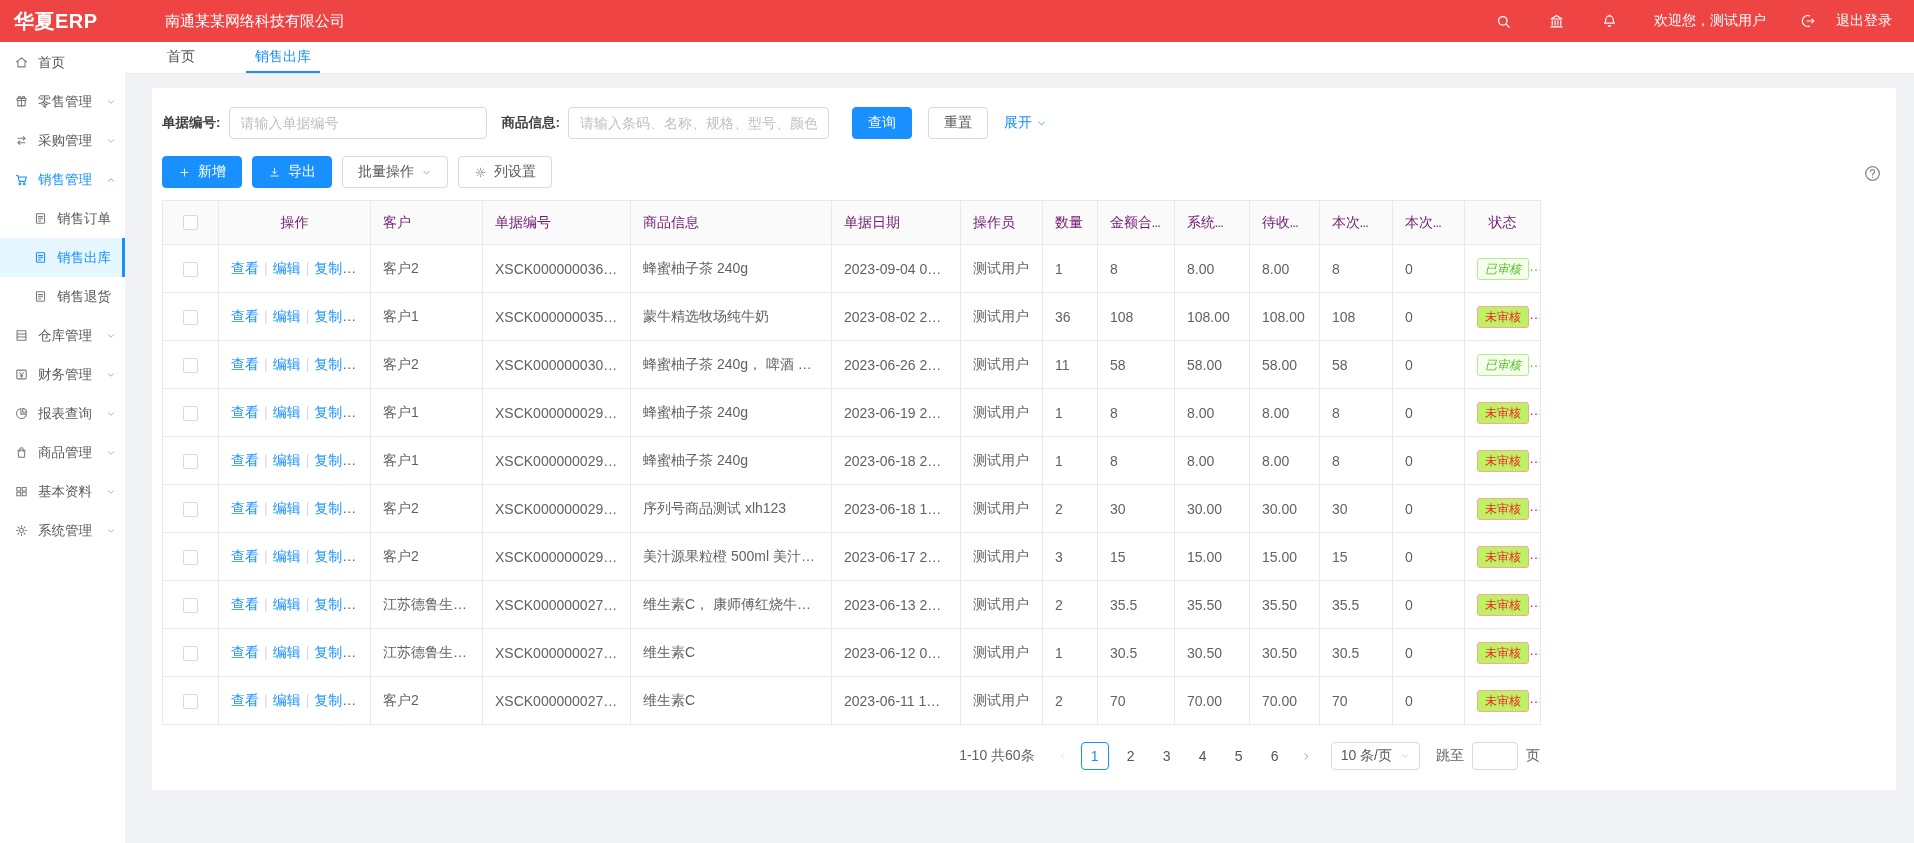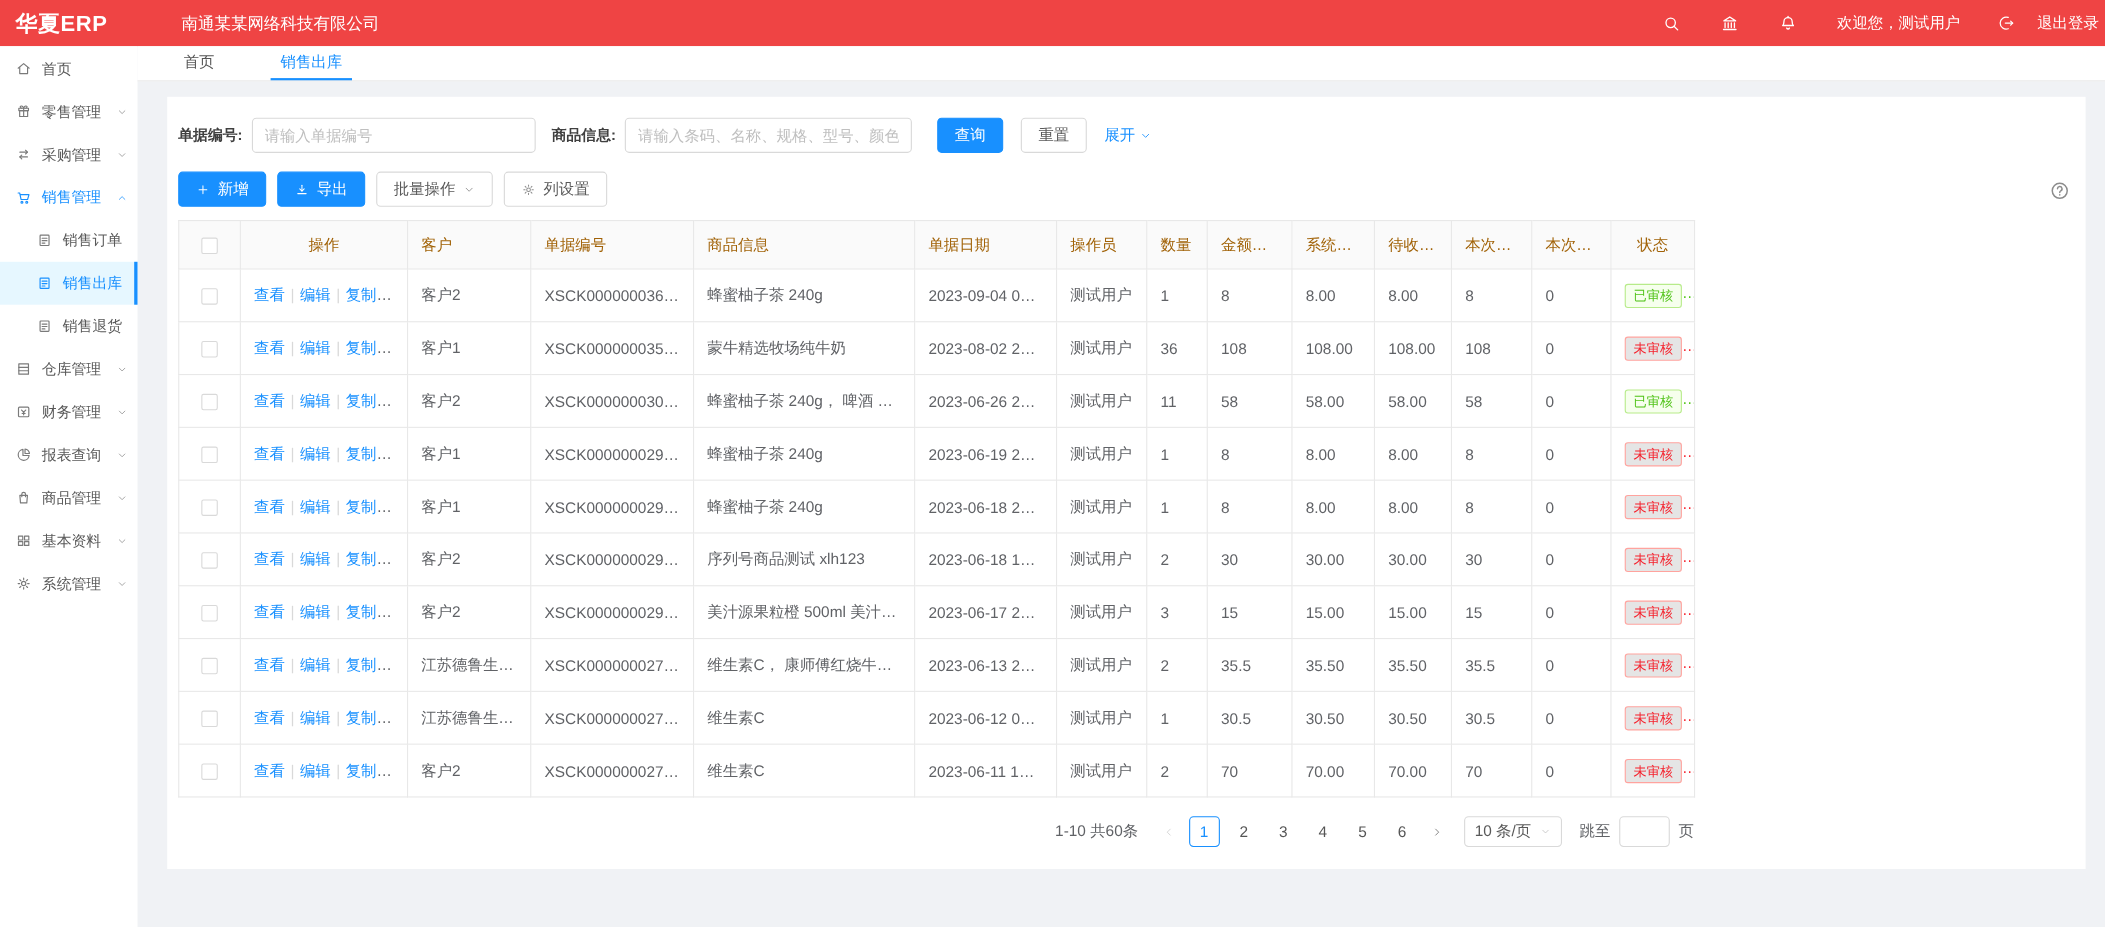--- a/index.html
+++ b/index.html
@@ -6,21 +6,21 @@
   html, body { width: 1914px; height: 843px; overflow: hidden; }
   body { font-family: "Liberation Sans", "DejaVu Sans", sans-serif; background: #f0f2f5; font-size: 14px; color: #595959; }
 
   .icn { display: inline-flex; width: 15px; height: 15px; flex-shrink: 0; }
   .icn svg { width: 100%; height: 100%; display: block; }
 
   
   .topbar { height: 42px; background: #ef4444; display: flex; align-items: center; color: #fff; }
   .logo { width: 125px; padding-left: 14px; font-size: 20px; font-weight: bold; letter-spacing: .5px; flex-shrink: 0; }
   .company { font-size: 15px; margin-left: 40px; white-space: nowrap; }
-  .topbar-right { margin-left: auto; display: flex; align-items: center; padding-right: 6px; }
+  .topbar-right { margin-left: auto; display: flex; align-items: center; padding-right: 22px; }
   .tb-icon { width: 17px; height: 17px; margin-left: 36px; cursor: pointer; }
   .welcome { margin-left: 36px; white-space: nowrap; }
   .logout { margin-left: 34px; display: flex; align-items: center; gap: 20px; cursor: pointer; white-space: nowrap; }
   .logout .icn { width: 16px; height: 16px; }
 
   
   .layout { display: flex; height: 801px; }
   .sidebar { width: 125px; background: #fff; flex-shrink: 0; padding-top: 1px; }
   .menu-item { height: 39px; display: flex; align-items: center; padding: 0 9px 0 14px; font-size: 13.5px; color: #595959; cursor: pointer; position: relative; }
   .menu-item .mi-icon { margin-right: 9px; color: #7a7a7a; }
@@ -58,29 +58,29 @@
 
   
   .toolbar { display: flex; align-items: center; margin: 4px 0 12px 0; }
   .toolbar .btn { margin-right: 10px; }
   .btn-batch .icn, .btn-cols .icn { color: #8c8c8c; }
   .help-circle { position: absolute; top: 76px; right: 14px; width: 19px; height: 19px; color: #8c8c8c; cursor: pointer; }
 
   
   table.tbl { border-collapse: collapse; table-layout: fixed; width: 1378px; }
   .tbl th, .tbl td { border: 1px solid #e8e8e8; padding: 0 12px; text-align: left; white-space: nowrap; overflow: hidden; text-overflow: ellipsis; font-weight: normal; }
-  .tbl th { height: 44px; background: #fafafa; color: #a16207; }
+  .tbl th { height: 44px; background: #fafafa; color: #701a75; font-family: Liberation Mono, monospace; }
   .tbl td { height: 48px; color: #606266; }
   .c-center { text-align: center !important; }
   .cb { display: inline-block; width: 15px; height: 15px; border: 1px solid #d9d9d9; border-radius: 2px; background: #fff; vertical-align: middle; cursor: pointer; }
   .oplink { color: #1890ff; cursor: pointer; text-decoration: none; }
   .sep { color: #d9d9d9; margin: 0 5px; }
   .badge { display: inline-block; font-size: 12px; line-height: 18px; padding: 1px 7px; border-radius: 3px; border: 1px solid; }
-  .badge.green { color: #52c41a; background: #f6ffed; border-color: #b7eb8a; }
-  .badge.red { color: #f5222d; background: #e5e5e5; border-color: #ffa39e; }
+  .badge.green { color: #52c41a; background: #f6ffed; border-color: #b7eb8a; font-style: italic; }
+  .badge.red { color: #f5222d; background: #bef264; border-color: #ffa39e; }
 
   
   .pager { width: 1378px; margin-top: 17px; display: flex; justify-content: flex-end; align-items: center; color: #606266; }
   .pager-summary { margin-right: 14px; }
   .pg-arrow { width: 28px; height: 28px; display: inline-flex; align-items: center; justify-content: center; cursor: pointer; color: #737373; }
   .pg-arrow.disabled { color: #d0d0d0; cursor: default; }
   .pg-arrow .icn { width: 11px; height: 11px; }
   .pg-num { min-width: 28px; height: 28px; line-height: 26px; text-align: center; margin: 0 4px; border-radius: 4px; border: 1px solid transparent; cursor: pointer; color: #555; }
   .pg-num.current { border-color: #1890ff; color: #1890ff; }
   .size-select { height: 28px; border: 1px solid #d9d9d9; border-radius: 4px; display: inline-flex; align-items: center; gap: 8px; padding: 0 9px; margin: 0 8px 0 10px; cursor: pointer; color: #595959; }

